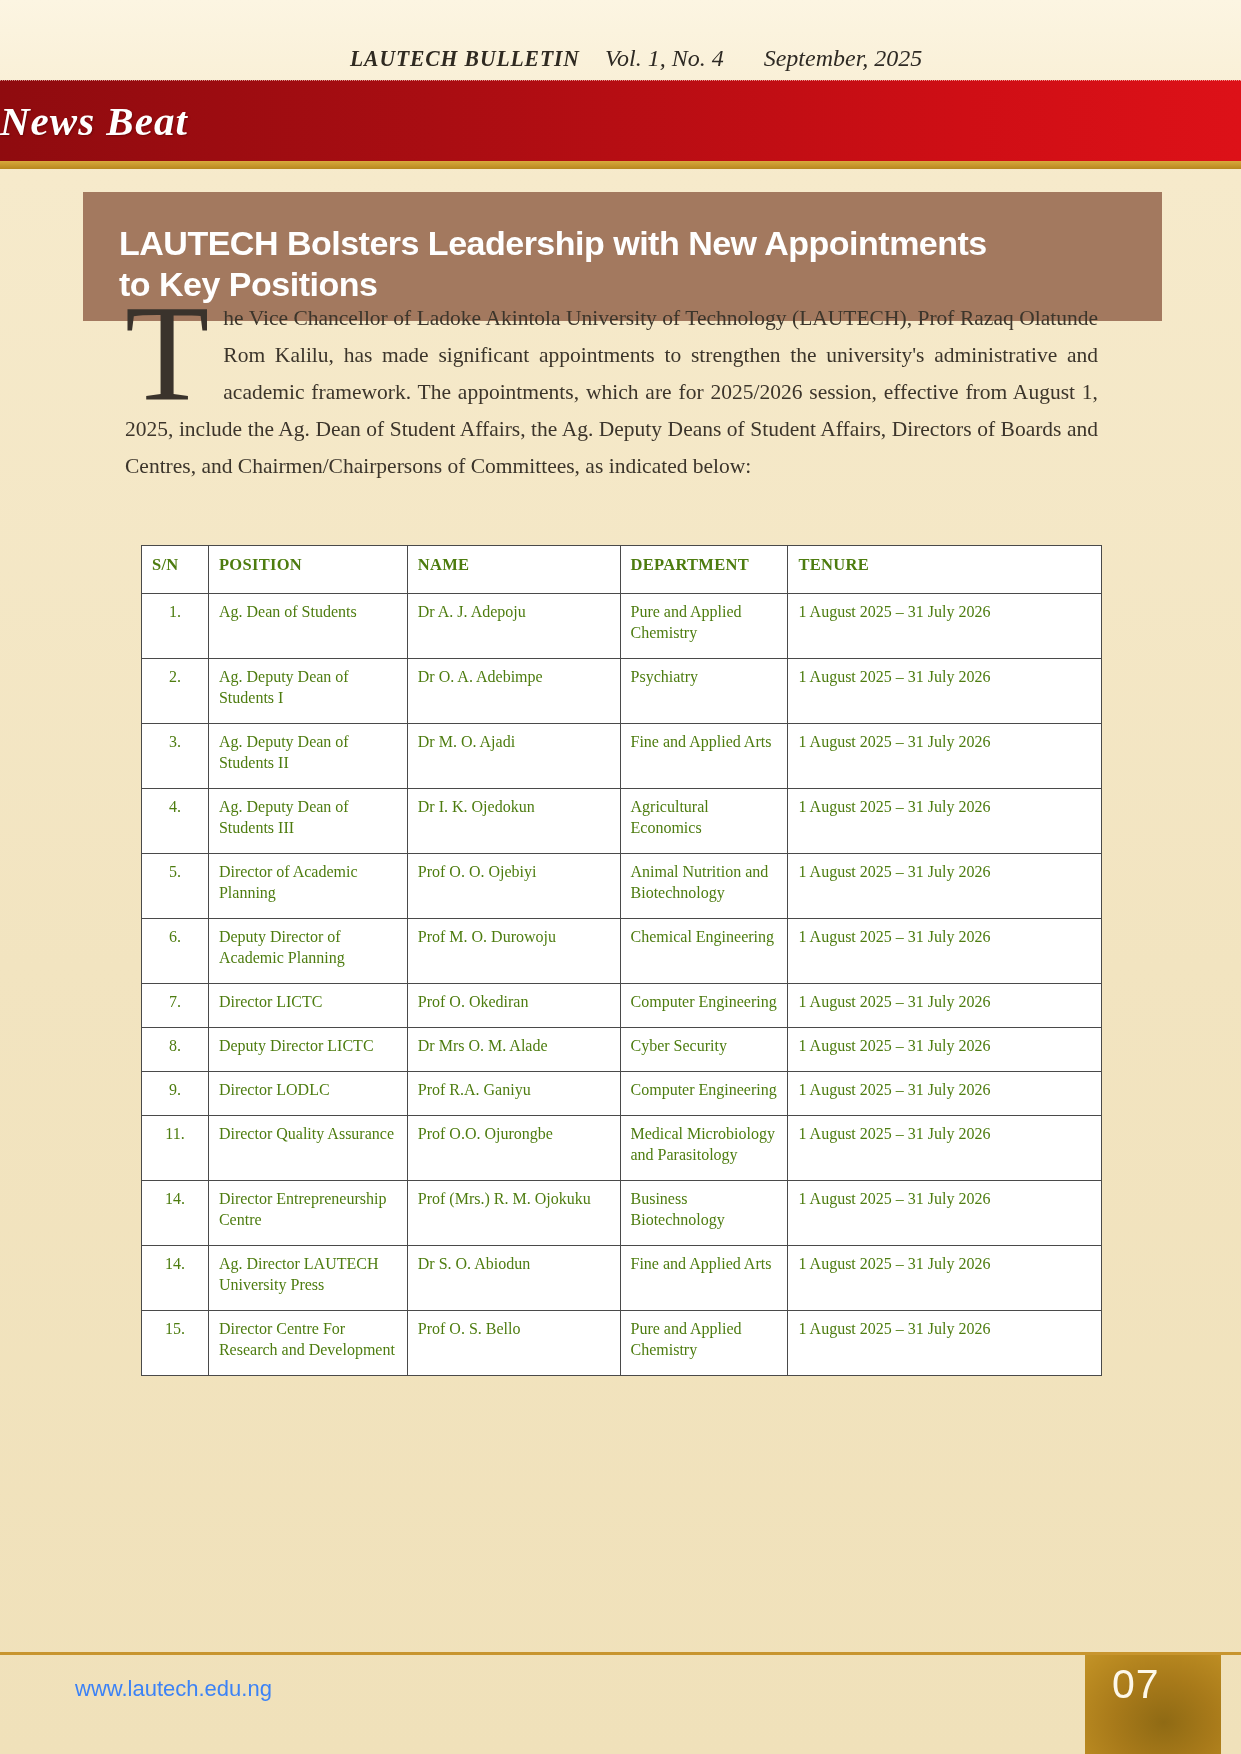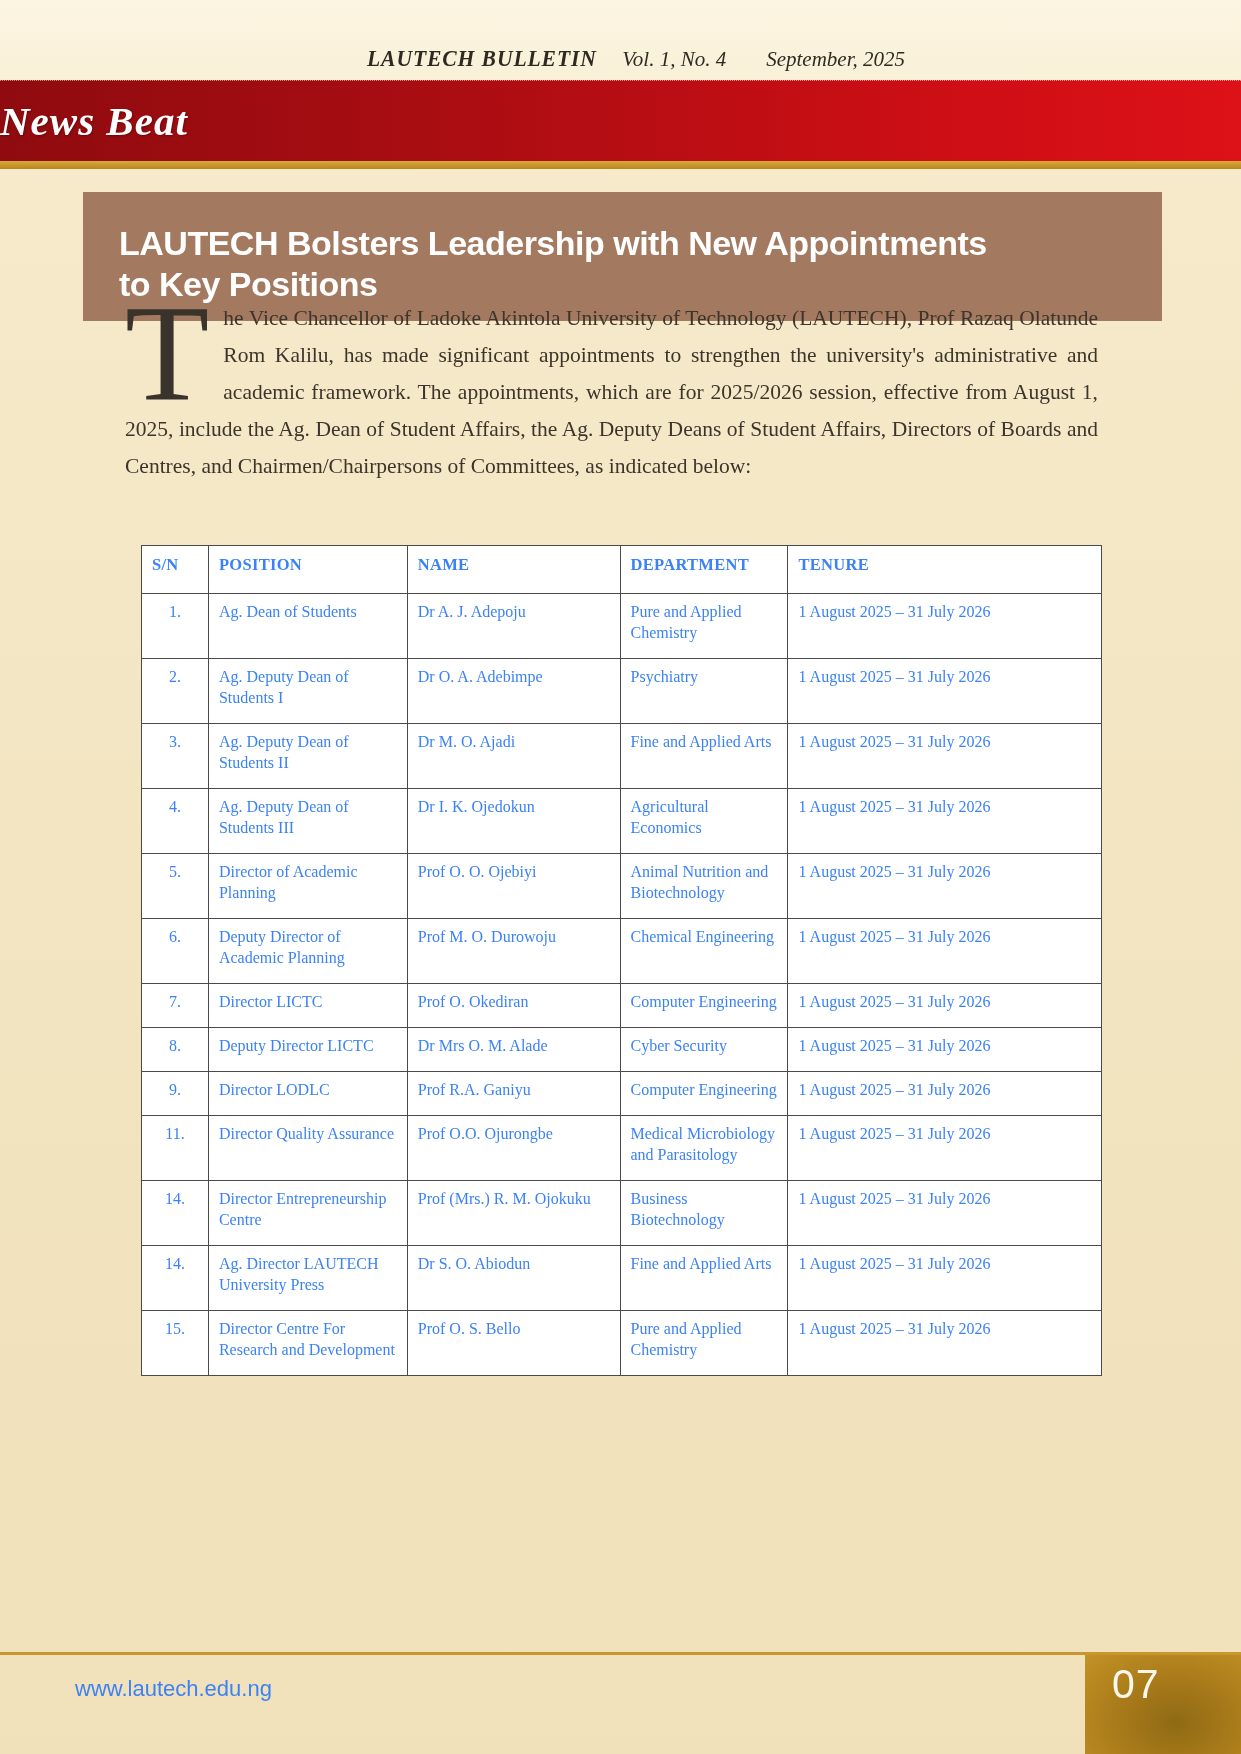--- a/index.html
+++ b/index.html
@@ -18,21 +18,21 @@
     padding: 0 44px 8px 75px;
     font-style: italic;
   }
   .masthead-title {
     font-size: 24px; font-weight: 700; color: #2f2a21;
     letter-spacing: 1px; transform: scaleX(0.9); transform-origin: left bottom;
     white-space: nowrap;
   }
   .masthead-right {
     display: flex; align-items: baseline; gap: 40px;
-    font-size: 21px; color: #2e2a24; white-space: nowrap;
+    font-size: 24px; color: #2e2a24; white-space: nowrap;
   }
 
   
   .banner {
     position: absolute; top: 80px; left: 0; width: 1241px; height: 81px;
     background: linear-gradient(90deg, #8f0b0f 0%, #a90d12 35%, #cf0e15 78%, #dd1118 100%);
     border-top: 1px dotted rgba(255,248,230,0.55);
     display: flex; align-items: center;
   }
   .banner-label {
@@ -68,21 +68,21 @@
     font-size: 138px; line-height: 100px; height: 104px;
     padding: 4px 14px 0 0;
     color: #3a332c;
   }
 
   
   .appointments {
     position: absolute; top: 545px; left: 141px; width: 961px;
     border-collapse: collapse;
     background: #ffffff;
-    font-size: 16px; color: #3b82f6;
+    font-size: 16px; color: #4d7c0f;
   }
   .appointments th, .appointments td {
     border: 1.5px solid #4a4a4a;
     vertical-align: top;
     text-align: left;
     line-height: 21px;
   }
   .appointments th {
     font-weight: 700; font-size: 16.5px; letter-spacing: 0.3px;
     padding: 8px 10px 18px 10px;
@@ -95,21 +95,21 @@
   .footer-rule {
     position: absolute; top: 1652px; left: 0; width: 1241px; height: 3px;
     background: #c8952e;
   }
   .footer-site {
     position: absolute; top: 1676px; left: 75px;
     font-family: "Liberation Sans", sans-serif;
     font-size: 22px; color: #3b82f6; text-decoration: none;
   }
   .page-number-box {
-    position: absolute; top: 1655px; left: 1085px; width: 156px; height: 99px;
+    position: absolute; top: 1655px; left: 1085px; width: 136px; height: 99px;
     background: radial-gradient(ellipse at 58% 68%, #8f6a14 0%, #a87a1a 45%, #bc8c22 85%, #c29328 100%);
     padding: 6px 0 0 27px;
   }
   .page-number {
     font-family: "Liberation Sans", sans-serif;
     font-size: 41px; color: #fdf8ea; letter-spacing: 1px;
   }
 </style>
 </head>
 <body>

